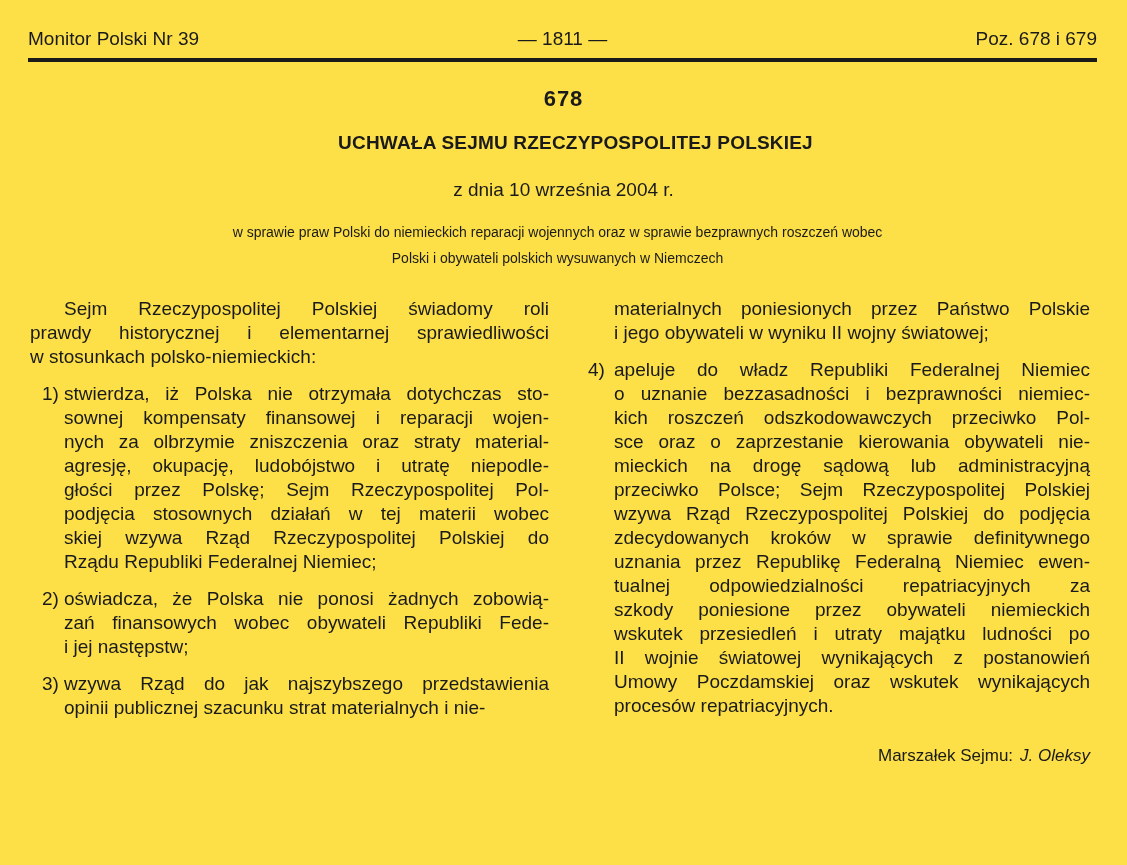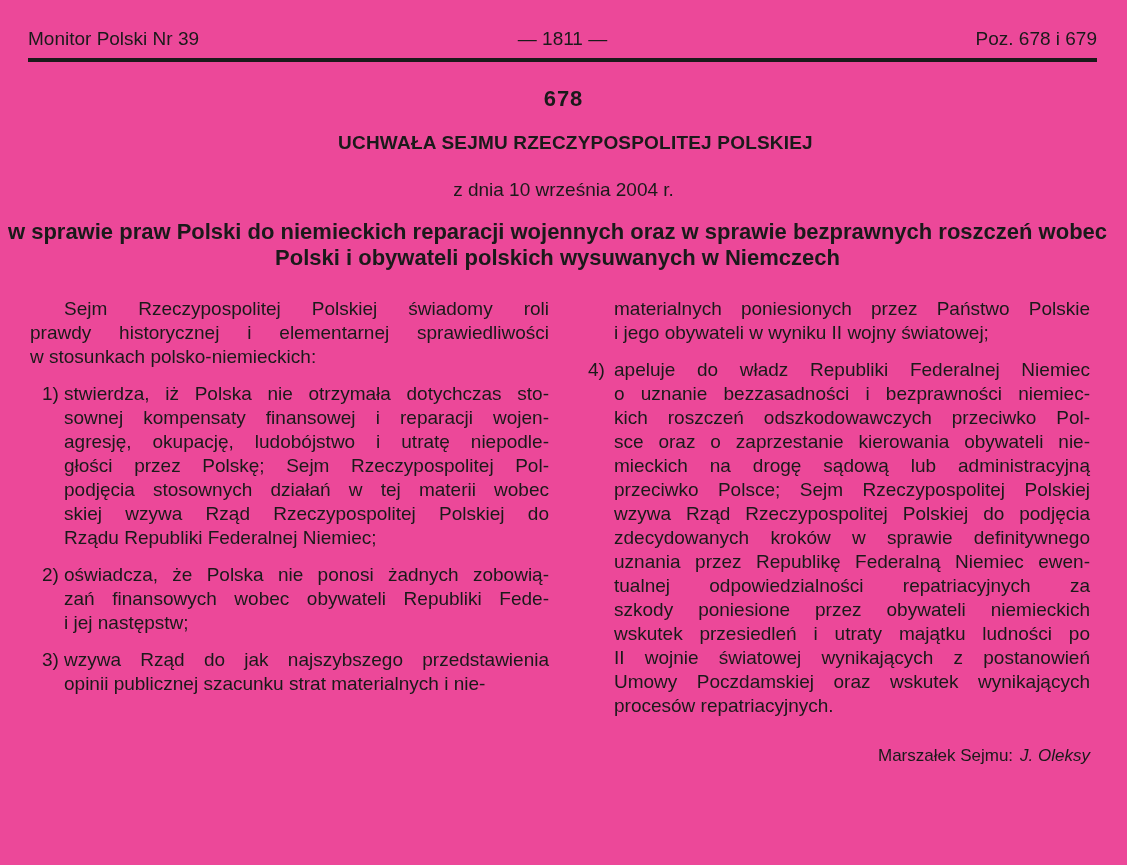--- a/index.html
+++ b/index.html
@@ -1,20 +1,20 @@
 <!DOCTYPE html>
 <html><head>
 <meta charset="utf-8">
 <style>
   html, body { margin: 0; padding: 0; background: #ffffff; }
   .page {
     position: relative;
     width: 1127px;
     height: 865px;
-    background: #ec4899;
+    background: #fde047;
     color: #1a1a1a;
     font-family: "Liberation Sans", "DejaVu Sans", sans-serif;
     overflow: hidden;
   }
   
   .mp-header {
     position: absolute;
     left: 28px; right: 30px; top: 28px;
     display: grid;
     grid-template-columns: 1fr auto 1fr;
@@ -42,21 +42,21 @@
     font-size: 19px; font-weight: 700; letter-spacing: 0.2px; padding-left: 24px;
   }
   .act-date {
     position: absolute; top: 179px; left: 0; right: 0;
     text-align: center;
     font-size: 19px; font-weight: 400;
   }
   .act-subject {
     position: absolute; top: 219px; left: 0; right: 12px;
     text-align: center;
-    font-size: 22px; font-weight: 700; line-height: 26px;
+    font-size: 14px; font-weight: 400; line-height: 26px;
   }
   
   .columns {
     position: absolute; top: 297px; left: 30px;
     display: flex; align-items: flex-start;
   }
   .col { font-size: 19px; line-height: 24px; }
   .col-left  { width: 519px; }
   .col-right { width: 502px; margin-left: 39px; }
 
@@ -108,20 +108,21 @@
     <div class="col col-left">
         <div class="para intro">
           <div class="jline">Sejm Rzeczypospolitej Polskiej świadomy roli</div>
           <div class="jline">prawdy historycznej i elementarnej sprawiedliwości</div>
           <div class="jline last">w stosunkach polsko-niemieckich:</div>
         </div>
         <div class="para item">
           <span class="marker">1)</span>
           <div class="jline">stwierdza, iż Polska nie otrzymała dotychczas sto-</div>
           <div class="jline">sownej kompensaty finansowej i reparacji wojen-</div>
+          <div class="jline">nych za olbrzymie zniszczenia oraz straty material-</div>
           <div class="jline">agresję, okupację, ludobójstwo i utratę niepodle-</div>
           <div class="jline">głości przez Polskę; Sejm Rzeczypospolitej Pol-</div>
           <div class="jline">podjęcia stosownych działań w tej materii wobec</div>
           <div class="jline">skiej wzywa Rząd Rzeczypospolitej Polskiej do</div>
           <div class="jline last">Rządu Republiki Federalnej Niemiec;</div>
         </div>
         <div class="para item">
           <span class="marker">2)</span>
           <div class="jline">oświadcza, że Polska nie ponosi żadnych zobowią-</div>
           <div class="jline">zań finansowych wobec obywateli Republiki Fede-</div>

